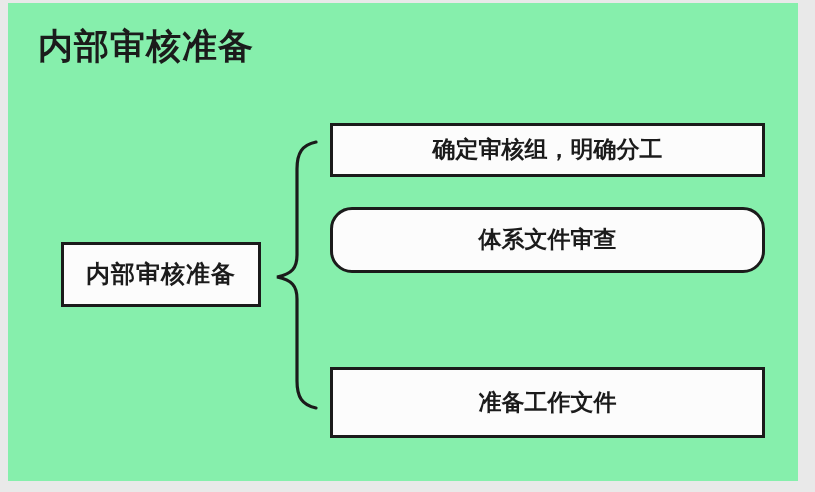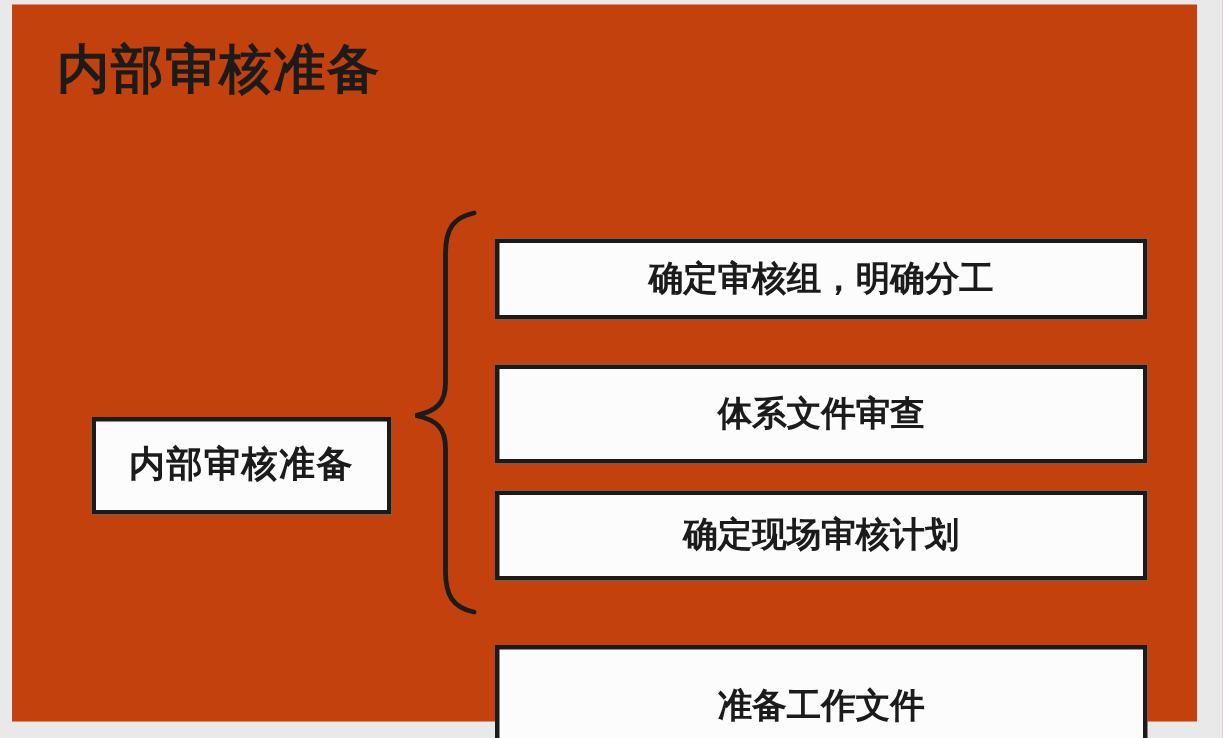--- a/index.html
+++ b/index.html
@@ -10,21 +10,21 @@
   }
   .stage {
     position: relative;
     width: 815px; height: 492px;
     background: #e9e9e9;           
     overflow: hidden;
   }
   .canvas {
     position: absolute;
     top: 3px; left: 8px; right: 17px; bottom: 11px;
-    background: #c2410c;           
+    background: #86efac;           
   }
   .title {
     position: absolute;
     left: 30px; top: 20px;
     font-size: 35px;
     font-weight: bold;
     color: #1b1b1b;
     letter-spacing: 1px;
     white-space: nowrap;
   }
@@ -33,33 +33,32 @@
     border: 3px solid #1b1b1b;
     background: #fcfcfc;
     display: flex;
     flex-direction: column;
     align-items: center;
     justify-content: center;
     text-align: center;
     color: #1b1b1b;
     font-weight: bold;
     line-height: 1.3;
-    margin-top: 36px;
   }
   .root-node {
     left: 53px; top: 239px;
     width: 200px; height: 65px;
     font-size: 24px;
     letter-spacing: 1px;
   }
   .branch { left: 322px; width: 435px; font-size: 23px; }
   .branch-0 { top: 120px; height: 54px; }
-  .branch-1 { top: 204px; height: 66px; }
+  .branch-1 { top: 204px; height: 66px; border-radius: 22px; }
   .branch-2 { top: 288px; height: 60px; }
-  .branch-3 { top: 391px; height: 82px; }
+  .branch-3 { top: 364px; height: 71px; }
   .line:empty { display: none; }
   .brace {
     position: absolute;
     left: 262px; top: 134px;
     width: 52px; height: 276px;
   }
 </style>
 </head>
 <body>
 
@@ -84,23 +83,19 @@
 
     <div class="node branch branch-0">
       <span class="line">确定审核组，明确分工</span>
 
     </div>
 
     <div class="node branch branch-1">
       <span class="line">体系文件审查</span>
     </div>
 
-    <div class="node branch branch-2">
-      <span class="line">确定现场审核计划</span>
-
-    </div>
 
     <div class="node branch branch-3">
       <span class="line">准备工作文件</span>
     </div>
 
   </div>
 </div>
 
 </body></html>

